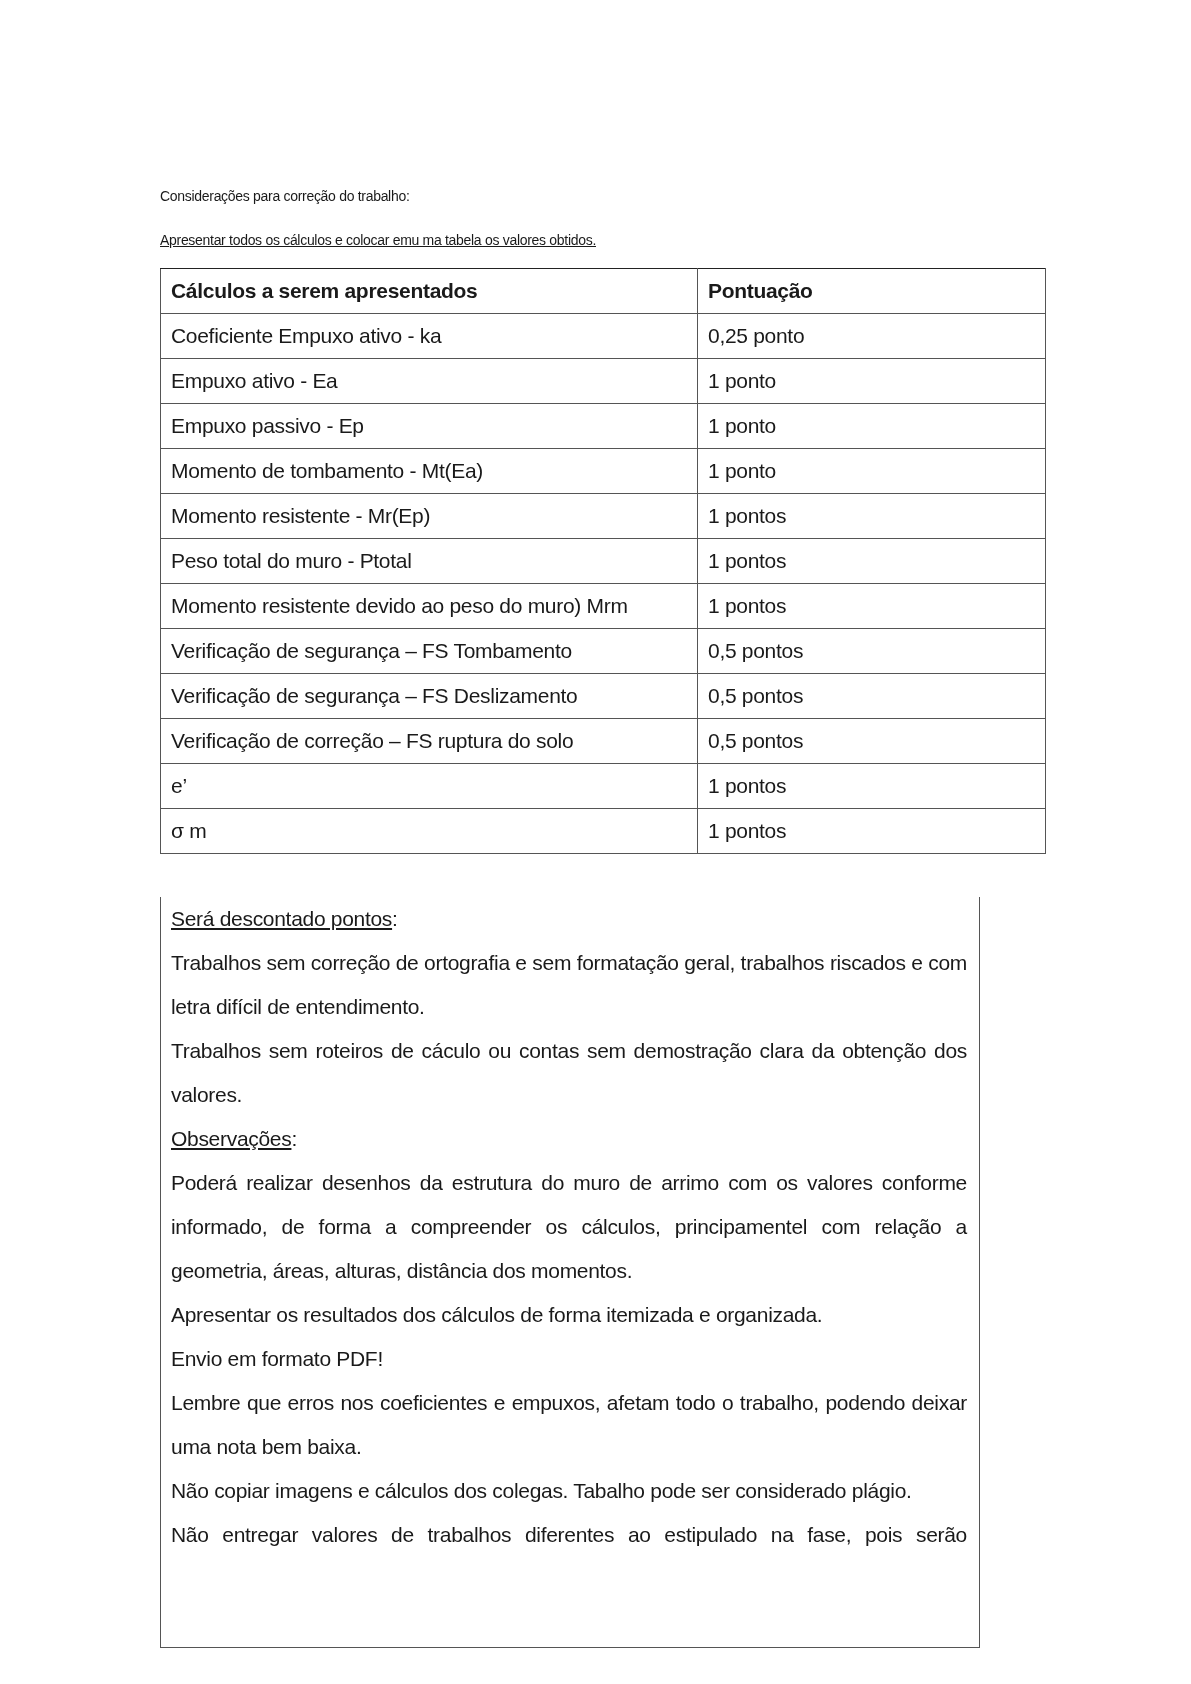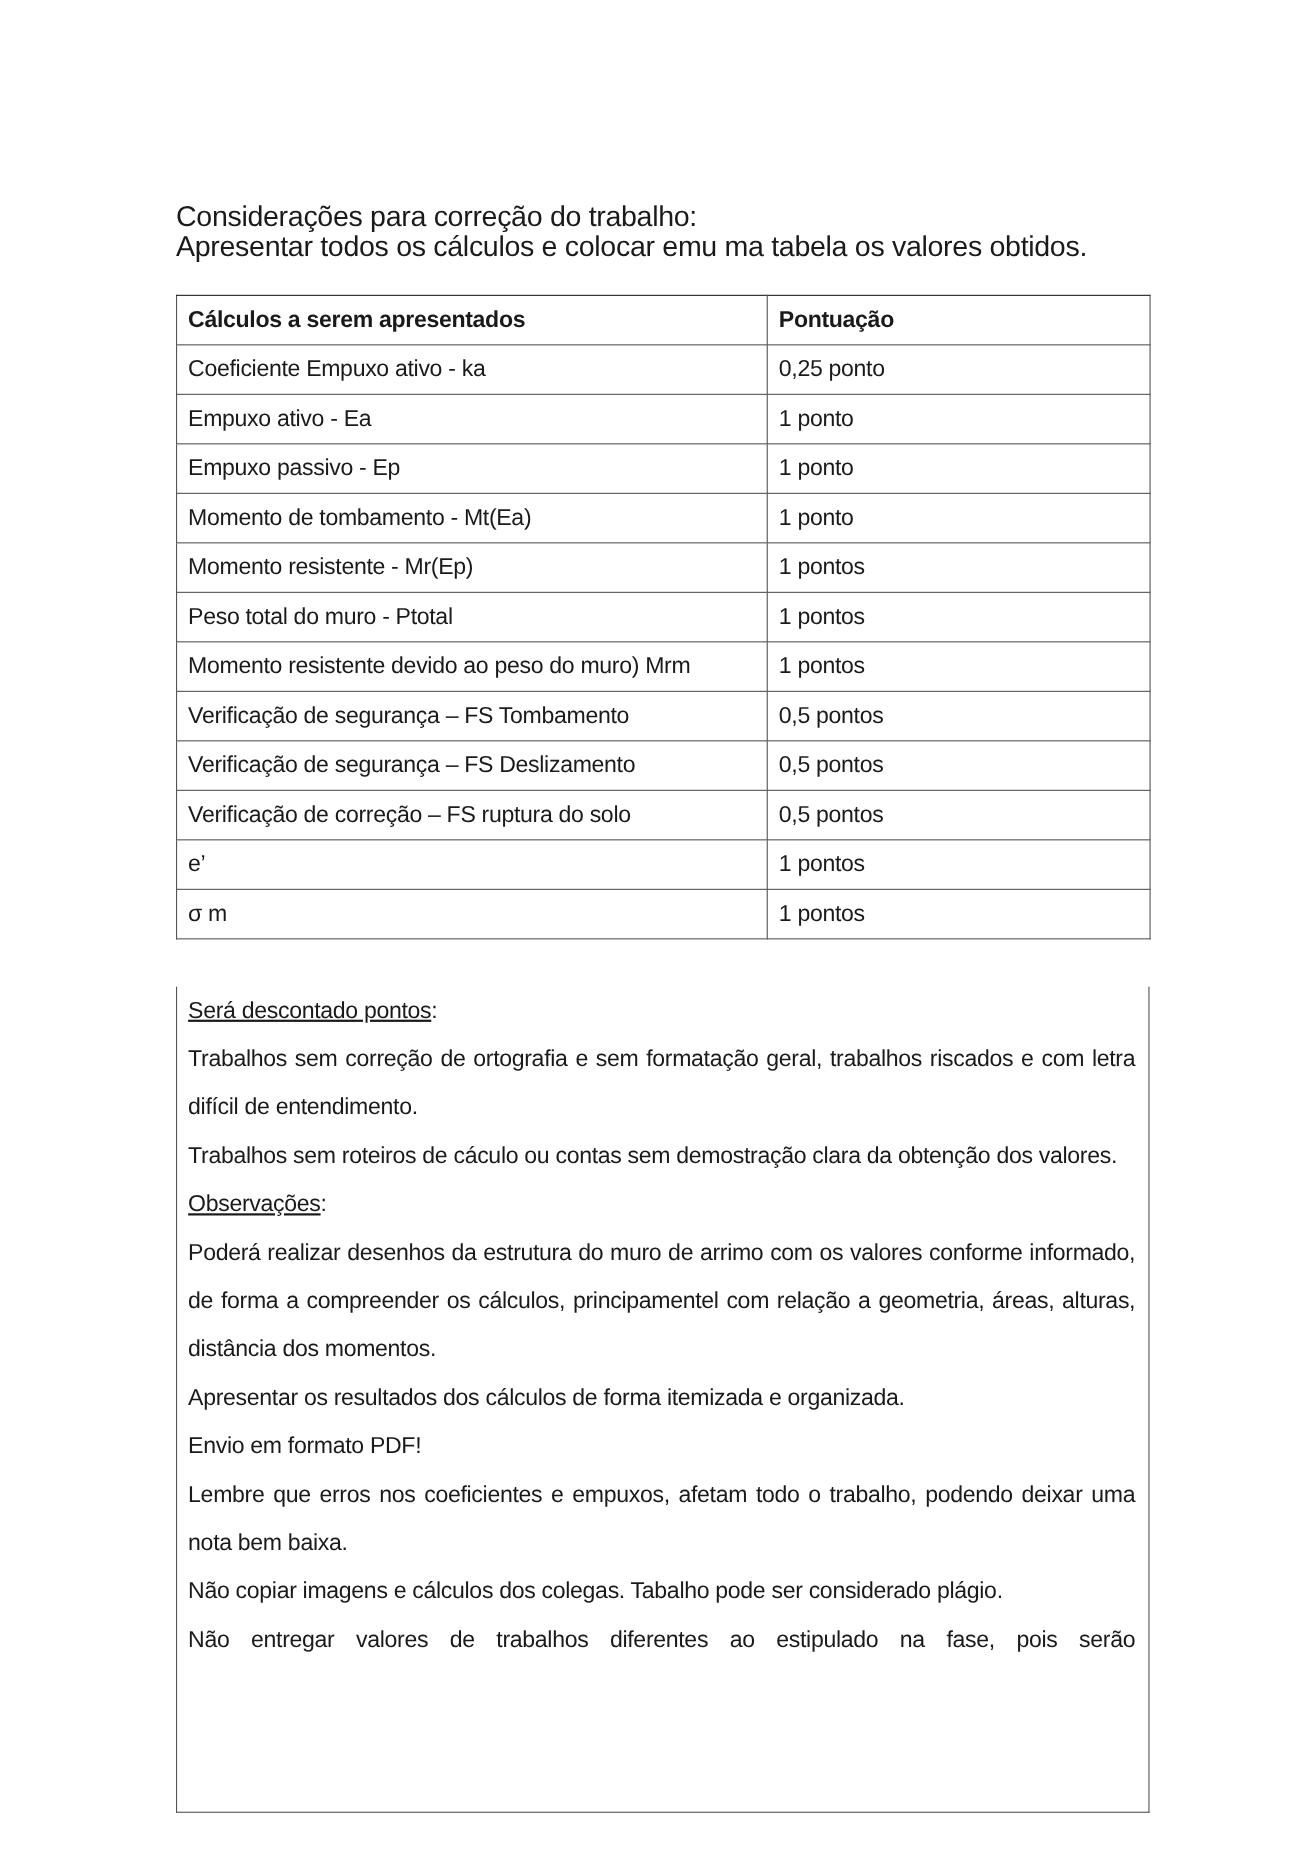--- a/index.html
+++ b/index.html
@@ -1,43 +1,43 @@
 <!DOCTYPE html>
 <html><head>
 <meta charset="utf-8">
 <style>
   html, body { margin: 0; padding: 0; background: #ffffff; }
   body {
     width: 1191px; height: 1684px; position: relative; overflow: hidden;
     font-family: "Liberation Sans", sans-serif; color: #1a1a1a;
   }
   .intro {
-    position: absolute; left: 160px; font-size: 26px; line-height: 26px;
+    position: absolute; left: 160px; font-size: 14px; line-height: 26px;
     letter-spacing: -0.3px; white-space: nowrap;
   }
   #intro-1 { top: 183px; }
-  #intro-2 { top: 211px; }
+  #intro-2 { top: 227px; text-decoration: underline; }
 
   .grade-table {
     position: absolute; left: 160px; top: 268px; width: 885px;
     border-collapse: collapse; table-layout: fixed;
   }
   .grade-table td, .grade-table th {
     border: 1.5px solid #555; height: 44px; padding: 0 10px;
     font-size: 21px; letter-spacing: -0.3px; vertical-align: middle;
     white-space: nowrap; overflow: hidden;
   }
   .grade-table th { font-weight: bold; text-align: left; }
   .grade-table td.score { text-align: left; }
   .grade-table col.c1 { width: 537px; }
   .grade-table col.c2 { width: 348px; }
   .grade-table tr:first-child th { border-top-color: #222; }
 
   .notes-box {
-    position: absolute; left: 160px; top: 897px; width: 885px; height: 751px;
+    position: absolute; left: 160px; top: 897px; width: 820px; height: 751px;
     border: 1.5px solid #555; border-top: none; box-sizing: border-box;
     padding: 0 12px 0 10px;
   }
   .notes-box p {
     margin: 0; font-size: 21px; line-height: 44px; letter-spacing: -0.3px;
     text-align: justify; text-align-last: left;
   }
   .notes-box p.justify-all { text-align-last: justify; }
   .notes-box .section-title { text-decoration: underline; }
 </style>

